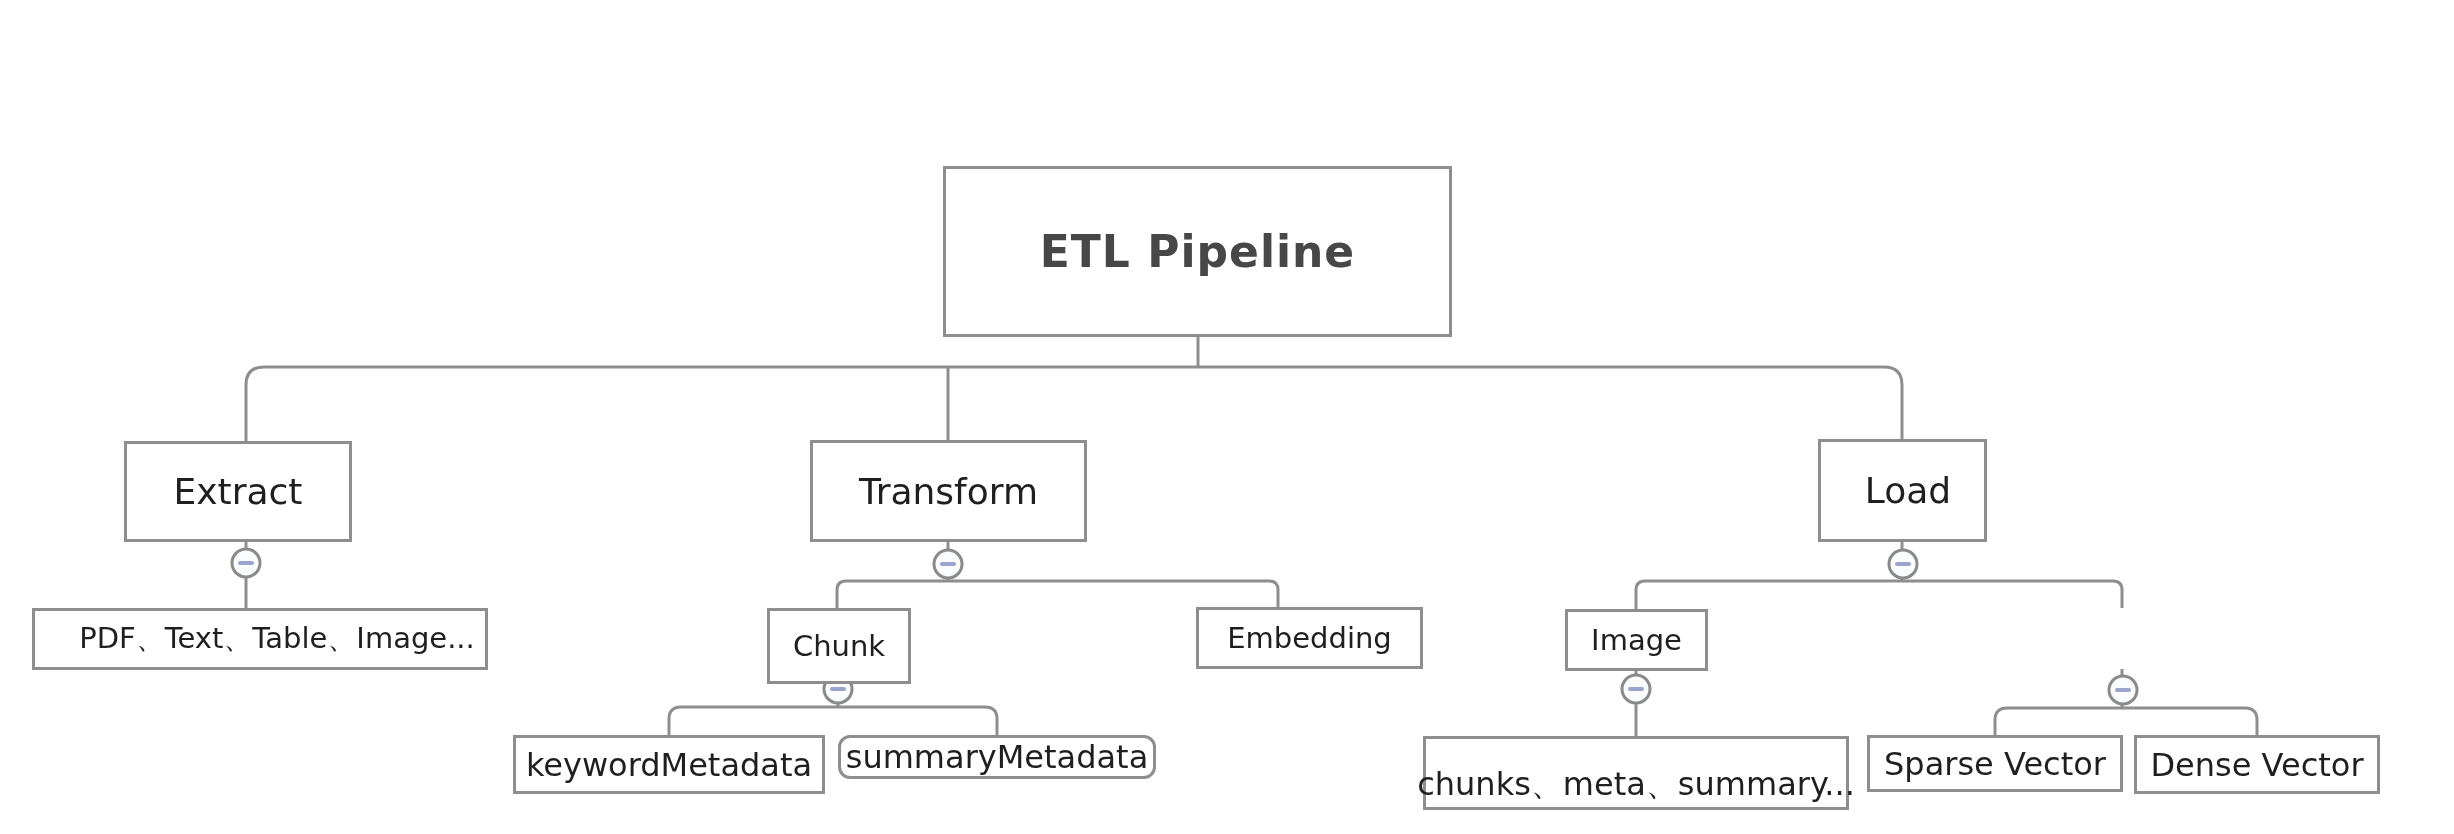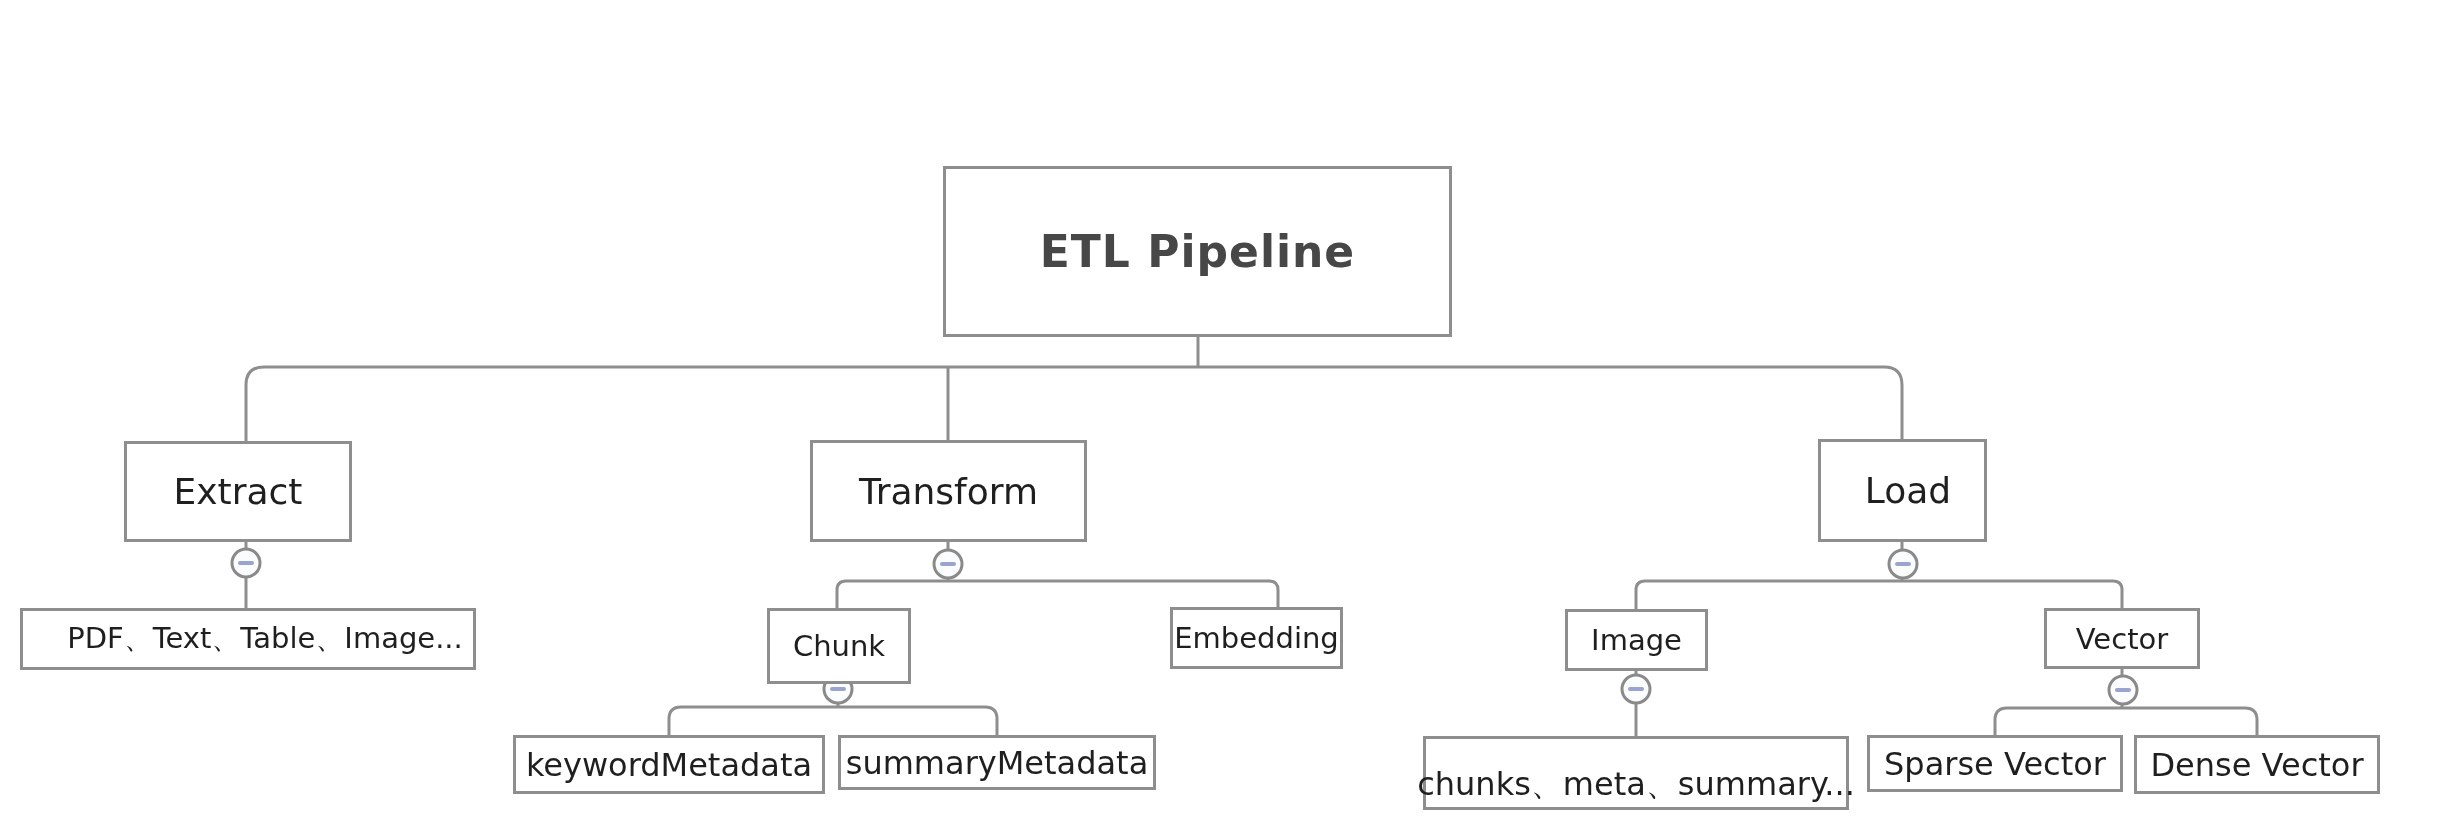--- a/index.html
+++ b/index.html
@@ -128,45 +128,42 @@
   </div>
 
   <div class="node node-l1" style="left:810px; top:396px; width:277px; height:102px;">
     <span>Transform</span>
   </div>
 
   <div class="node node-l1" style="left:1818px; top:395px; width:169px; height:103px;padding-left:11px;">
     <span>Load</span>
   </div>
 
-  <div class="node node-l2" style="left:20px; top:564px; width:456px; height:62px;padding-left:34px;">
+  <div class="node node-l2" style="left:32px; top:564px; width:456px; height:62px;padding-left:34px;">
     <span>PDF、Text、Table、Image...</span>
   </div>
 
   <div class="node node-l2" style="left:767px; top:564px; width:144px; height:76px;">
     <span>Chunk</span>
   </div>
 
-  <div class="node node-l2" style="left:1170px; top:563px; width:173px; height:62px;align-items:center;">
+  <div class="node node-l2" style="left:1196px; top:563px; width:227px; height:62px;align-items:center;">
     <span>Embedding</span>
   </div>
 
   <div class="node node-l2" style="left:1565px; top:565px; width:143px; height:62px;">
     <span>Image</span>
   </div>
 
-  <div class="node node-l2" style="left:2044px; top:564px; width:156px; height:61px;">
-    <span>Vector</span>
-  </div>
 
   <div class="node node-l3" style="left:513px; top:691px; width:312px; height:59px;">
     <span>keywordMetadata</span>
   </div>
 
-  <div class="node node-l3" style="left:838px; top:691px; width:318px; height:55px;">
+  <div class="node node-l3" style="left:838px; top:691px; width:318px; height:44px;border-radius:12px;">
     <span>summaryMetadata</span>
   </div>
 
   <div class="node node-l3" style="left:1423px; top:692px; width:426px; height:74px;align-items:flex-end;">
     <span>chunks、meta、summary...</span>
   </div>
 
   <div class="node node-l3" style="left:1867px; top:691px; width:256px; height:57px;">
     <span>Sparse Vector</span>
   </div>

